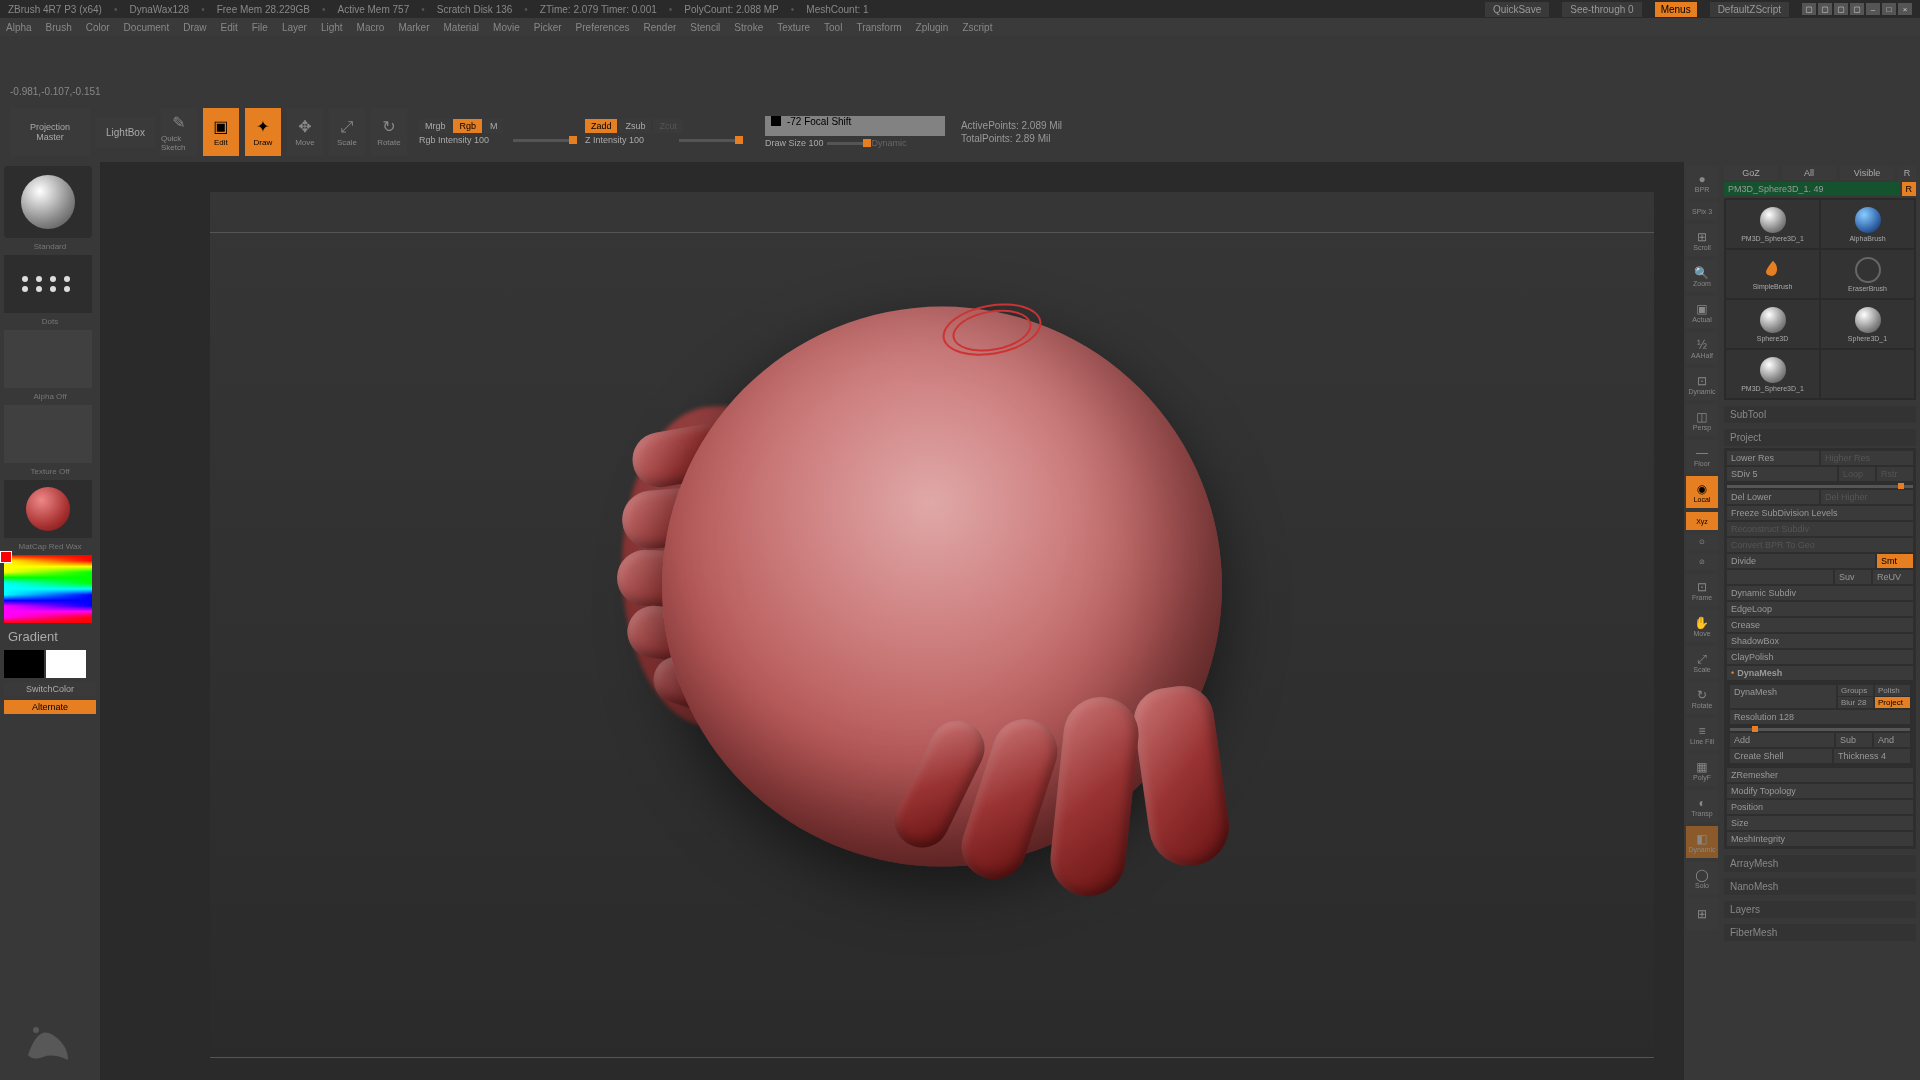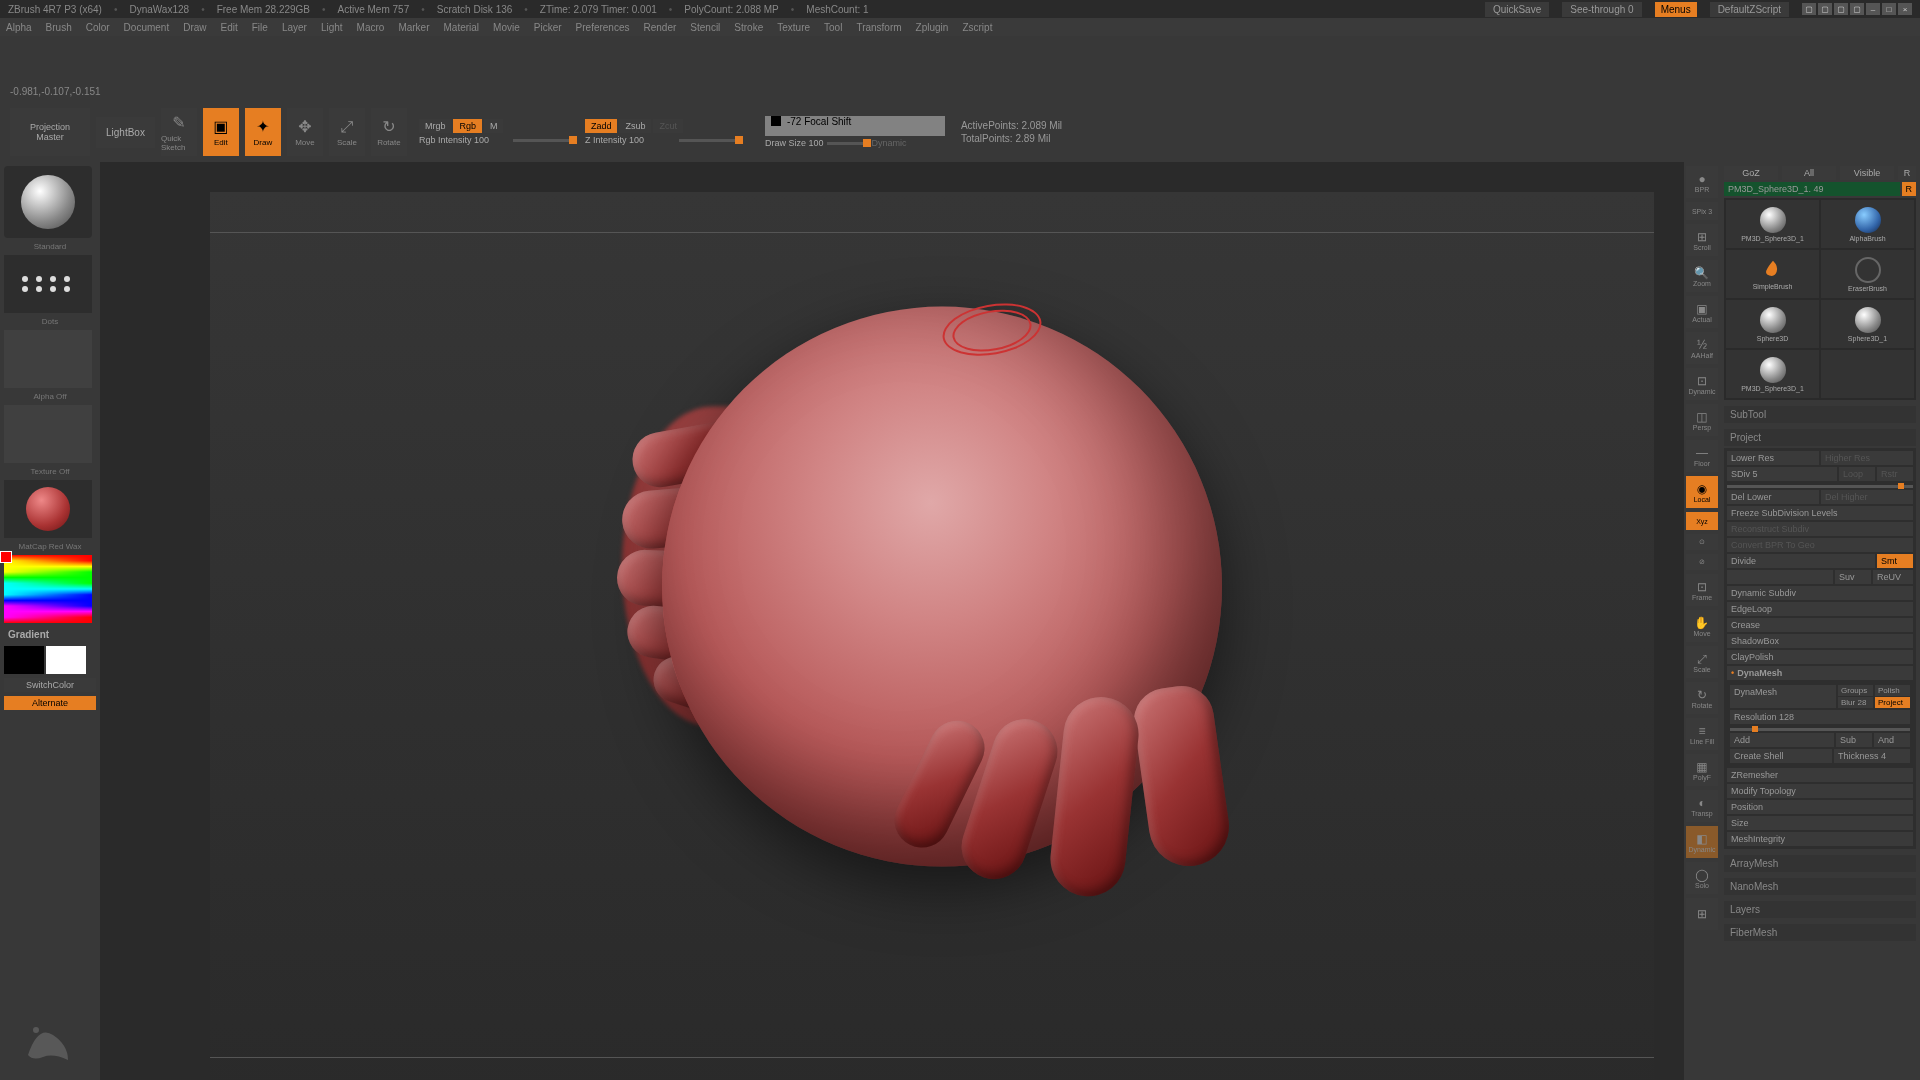--- a/index.html
+++ b/index.html
@@ -37,21 +37,21 @@
 .brush-lbl { text-align:center; font-size:8px; color:#777; }
 .stroke-thumb { width:88px; height:58px; background:#2d2d2d; display:flex; justify-content:center; align-items:center; }
 .dots { display:grid; grid-template-columns:repeat(4,10px); gap:4px; }
 .dots div { width:6px;height:6px;border-radius:50%;background:#ddd;}
 .empty-thumb { width:88px; height:58px; background:#404040; }
 .mat-thumb { width:88px; height:58px; background:#2d2d2d; display:flex; justify-content:center; align-items:center; }
 .mat-ball { width:44px;height:44px;border-radius:50%;background:radial-gradient(circle at 35% 30%,#e88,#a33 60%,#611);}
 .color-picker { width:88px; height:68px; background:linear-gradient(to bottom, #f00 0%, #ff0 17%, #0f0 33%, #0ff 50%, #00f 67%, #f0f 83%, #f00 100%); position:relative; }
 .color-picker::before { content:''; position:absolute; inset:0; background:linear-gradient(to right, #fff, transparent 50%, #000); mix-blend-mode:overlay; }
 .color-picker .sq { position:absolute; top:-4px; left:-4px; width:12px; height:12px; background:#f00; border:1px solid #fff;}
-.grad-btn { font-size:10px; padding:2px 4px;font-weight:bold; }
+.grad-btn { font-size:13px; padding:2px 4px; }
 .swatch-row { display:flex; gap:2px;}
 .swatch { width:40px;height:28px;}
 .sw-black{background:#000;} .sw-white{background:#fff;}
 .switch-btn { background:#3a3a3a; padding:2px 4px; font-size:9px; text-align:center; }
 .canvas { flex:1; background:#2a2a2a; position:relative; }
 .canvas-inner { position:absolute; left:110px; right:30px; top:30px; bottom:30px; background:linear-gradient(to bottom, #363636, #303030 50%, #2a2a2a); }
 .hline { position:absolute; left:0; right:0; height:1px; background:#555; }
 .sculpt { position:absolute; left:50%; top:50%; transform:translate(-50%,-56%); width:640px; height:640px; }
 .ball { position:absolute; left:50px; top:20px; width:560px; height:560px; border-radius:50%; background:radial-gradient(circle at 48% 35%, #e0a8a8 0%, #d18585 25%, #b85a5a 55%, #8a3333 80%, #5c2020 100%); box-shadow: inset -40px -40px 100px rgba(0,0,0,0.4), 0 20px 60px rgba(0,0,0,0.5); }
 .palm { position:absolute; left:10px; top:120px; width:180px; height:320px; border-radius:50% 30% 50% 50%; background:radial-gradient(ellipse at 50% 40%, #b85a5a, #8a3333 70%, #5c2020); filter:blur(2px);}

